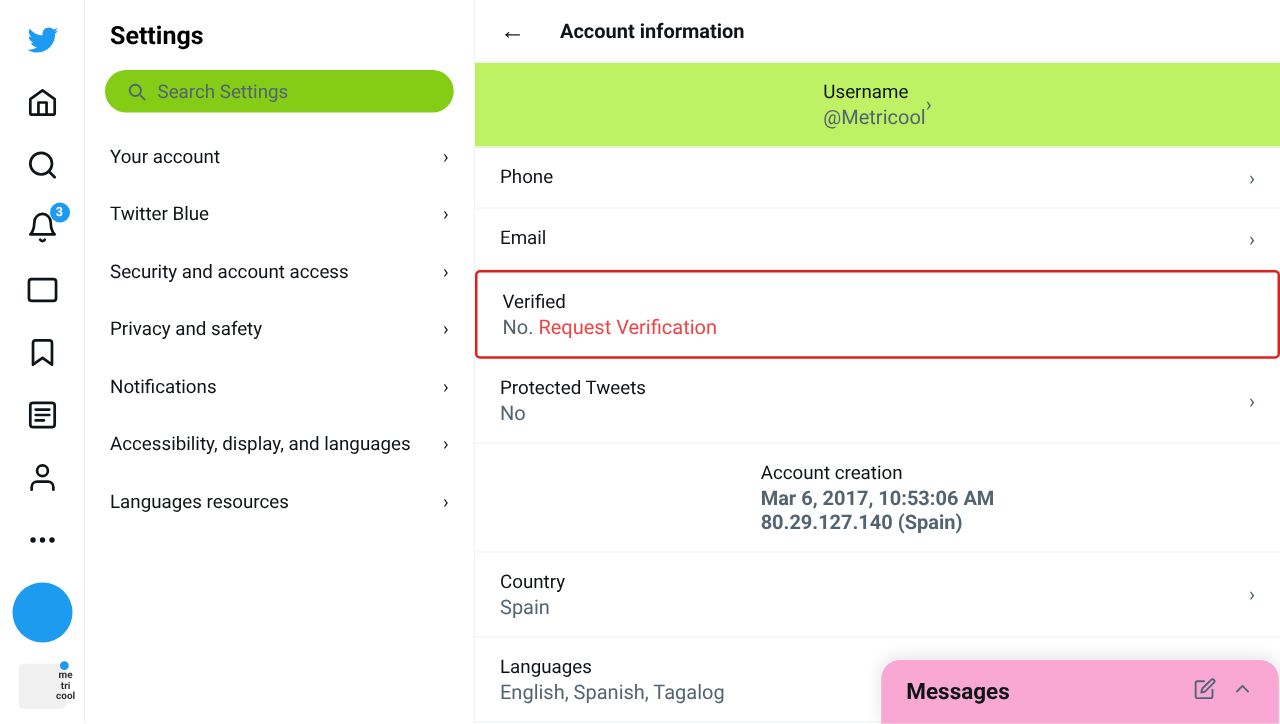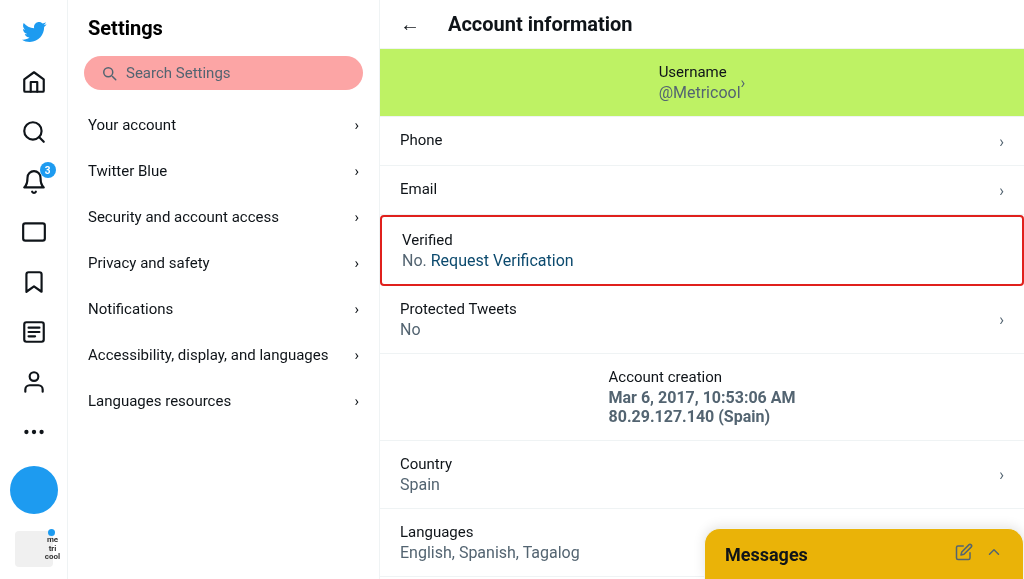--- a/index.html
+++ b/index.html
@@ -108,21 +108,21 @@
     .settings-title {
       font-size: 20px;
       font-weight: 700;
       padding: 16px 20px 8px;
       color: #000000;
     }
     .search-bar {
       margin: 8px 16px 12px;
       display: flex;
       align-items: center;
-      background: #fca5a5;
+      background: #84cc16;
       border-radius: 50px;
       padding: 8px 16px;
       color: #536471;
       cursor: text;
       font-size: 15px;
     }
     .search-bar svg { width: 18px; height: 18px; fill: #536471; margin-right: 8px; flex-shrink: 0; }
 
     .settings-menu-item {
       display: flex;
@@ -156,21 +156,21 @@
       backdrop-filter: blur(4px);
       z-index: 10;
     }
     .back-btn {
       margin-right: 28px;
       cursor: pointer;
       color: #0f1419;
       font-size: 20px;
     }
     .main-title {
-      font-size: 20px;
+      font-size: 16px;
       font-weight: 700;
       color: #0f1419;
     }
 
     .info-row {
       display: flex;
       align-items: center;
       justify-content: space-between;
       padding: 14px 20px;
       border-bottom: 1px solid #eff3f4;
@@ -198,21 +198,21 @@
 
     
     .no-chevron { cursor: default; justify-content: center; }
 
     
     .messages-panel {
       position: absolute;
       bottom: 0;
       right: 0;
       width: 320px;
-      background: #eab308;
+      background: #f9a8d4;
       border: 1px solid #eff3f4;
       border-bottom: none;
       border-radius: 16px 16px 0 0;
       box-shadow: 0 -2px 12px rgba(0,0,0,0.1);
     }
     .messages-header {
       display: flex;
       align-items: center;
       justify-content: space-between;
       padding: 14px 20px;
@@ -381,21 +381,21 @@
       <div class="info-row-label">Email</div>
     </div>
     <div class="info-row-chevron">›</div>
   </div>
 
   <div class="info-row verified-row">
     <div class="info-row-content">
       <div class="info-row-label">Verified</div>
       <div class="info-row-value">
         <span>No.</span>
-        <span class="link" style="color:#0c4a6e; cursor:pointer;">Request Verification</span>
+        <span class="link" style="color:#ef4444; cursor:pointer;">Request Verification</span>
       </div>
     </div>
   </div>
 
   <div class="info-row">
     <div class="info-row-content">
       <div class="info-row-label">Protected Tweets</div>
       <div class="info-row-value">No</div>
     </div>
     <div class="info-row-chevron">›</div>

